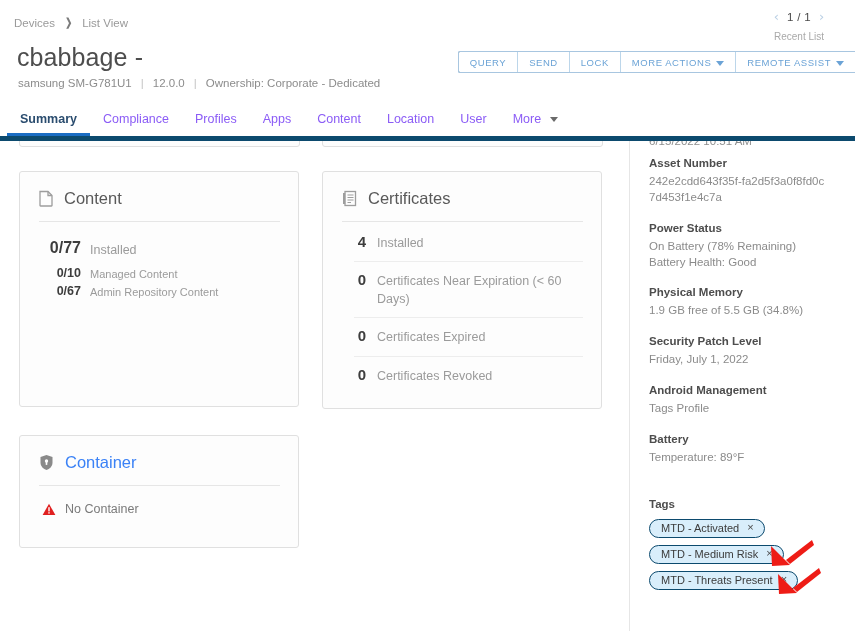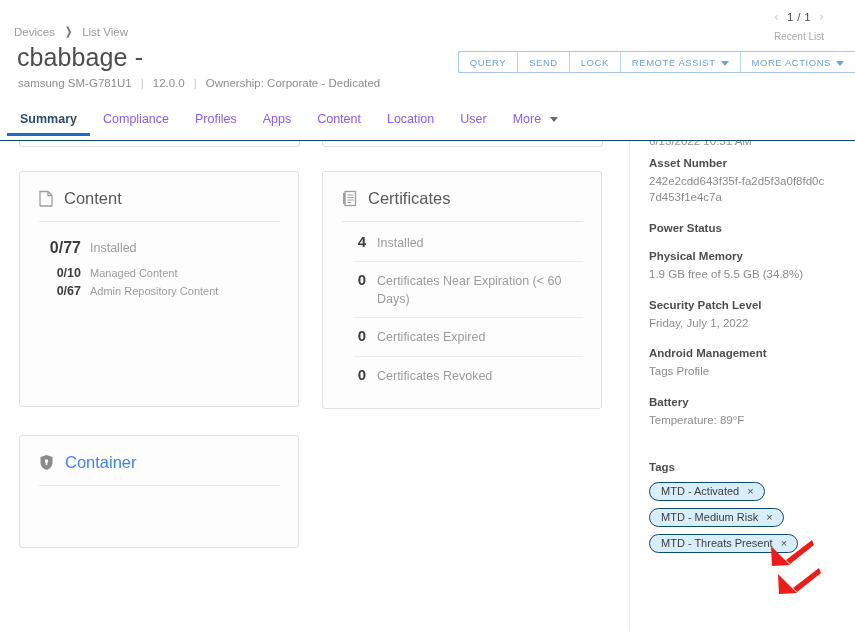--- a/index.html
+++ b/index.html
@@ -13,21 +13,21 @@
     font-family: "Liberation Sans", sans-serif;
     color: #565656;
     overflow: hidden;
     position: relative;
   }
 
   
   .breadcrumb {
     position: absolute;
     left: 14px;
-    top: 25px;
+    top: 16px;
     display: flex;
     align-items: center;
     gap: 9px;
     font-size: 11.5px;
     color: #9a9a9a;
   }
   .breadcrumb .crumb { color: #9a9a9a; }
   .breadcrumb .crumb.link { cursor: pointer; }
   .breadcrumb .sep {
     color: #7b7b7b;
@@ -132,21 +132,21 @@
 
   
   .tabs {
     position: absolute;
     left: 0;
     top: 112px;
     width: 855px;
     height: 29px;
     display: flex;
     align-items: flex-start;
-    border-bottom: 1px solid #0c4a6e;
+    border-bottom: 5px solid #0c4a6e;
     padding-left: 7px;
     box-sizing: border-box;
   }
   .tab {
     padding: 0 13px 9px 13px;
     font-size: 12.5px;
     color: #8b5cf6;
     cursor: pointer;
     position: relative;
     white-space: nowrap;
@@ -220,21 +220,21 @@
   .card-title.link { color: #3b82f6; }
   .card-rule {
     height: 1px;
     background: #e6e6e6;
     margin: 13px 18px 0 19px;
   }
   .card-body { padding: 10px 18px 0 19px; }
 
   .stat-row {
     display: flex;
-    align-items: center;
+    align-items: flex-end;
     gap: 9px;
     padding: 7px 0 7px 0;
   }
   .stat-row .num {
     font-weight: bold;
     color: #3d3d3d;
     text-align: right;
     flex: 0 0 auto;
   }
   .stat-row .lbl {
@@ -388,25 +388,25 @@
   <div class="action-btn">
     <span>QUERY</span>
   </div>
   <div class="action-btn">
     <span>SEND</span>
   </div>
   <div class="action-btn">
     <span>LOCK</span>
   </div>
   <div class="action-btn">
+    <span>MORE ACTIONS</span>
+    <span class="caret"></span>
+  </div>
+  <div class="action-btn">
     <span>REMOTE ASSIST</span>
-    <span class="caret"></span>
-  </div>
-  <div class="action-btn">
-    <span>MORE ACTIONS</span>
     <span class="caret"></span>
   </div>
 </div>
 
 <div class="tabs">
   <div class="tab active">
     <span>Summary</span>
   </div>
   <div class="tab">
     <span>Compliance</span>
@@ -501,34 +501,46 @@
       <span class="icon">
         <svg width="15" height="17" viewBox="0 0 15 17">
           <path d="M7.5 1 L13.5 3 V8.5 C13.5 12.5 10.5 15 7.5 16 C4.5 15 1.5 12.5 1.5 8.5 V3 Z" fill="#8a8a8a"></path>
           <circle cx="7.5" cy="7" r="1.7" fill="#ffffff"></circle>
           <rect x="6.7" y="7.5" width="1.6" height="3.4" fill="#ffffff"></rect>
         </svg>
       </span>
       <span class="card-title link">Container</span>
     </div>
     <div class="card-rule"></div>
+    <div class="no-container">
+      <span class="icon">
+        <svg width="14" height="13" viewBox="0 0 14 13">
+          <path d="M7 0.8 L13.4 12 H0.6 Z" fill="#e02020"></path>
+          <rect x="6.3" y="4.2" width="1.4" height="4.2" fill="#ffffff"></rect>
+          <rect x="6.3" y="9.2" width="1.4" height="1.4" fill="#ffffff"></rect>
+        </svg>
+      </span>
+      <span>No Container</span>
+    </div>
   </div>
 
 </div>
 
 <div class="sidebar">
   <div class="sidebar-clip">6/15/2022 10:51 AM</div>
 
   <div class="sb-group">
     <div class="sb-label">Asset Number</div>
     <div class="sb-value">242e2cdd643f35f-fa2d5f3a0f8fd0c7d453f1e4c7a</div>
   </div>
 
   <div class="sb-group">
     <div class="sb-label">Power Status</div>
+    <div class="sb-value nowrap" style="white-space:pre-line;">On Battery (78% Remaining)
+Battery Health: Good</div>
   </div>
 
   <div class="sb-group">
     <div class="sb-label">Physical Memory</div>
     <div class="sb-value nowrap">1.9 GB free of 5.5 GB (34.8%)</div>
   </div>
 
   <div class="sb-group">
     <div class="sb-label">Security Patch Level</div>
     <div class="sb-value nowrap">Friday, July 1, 2022</div>

